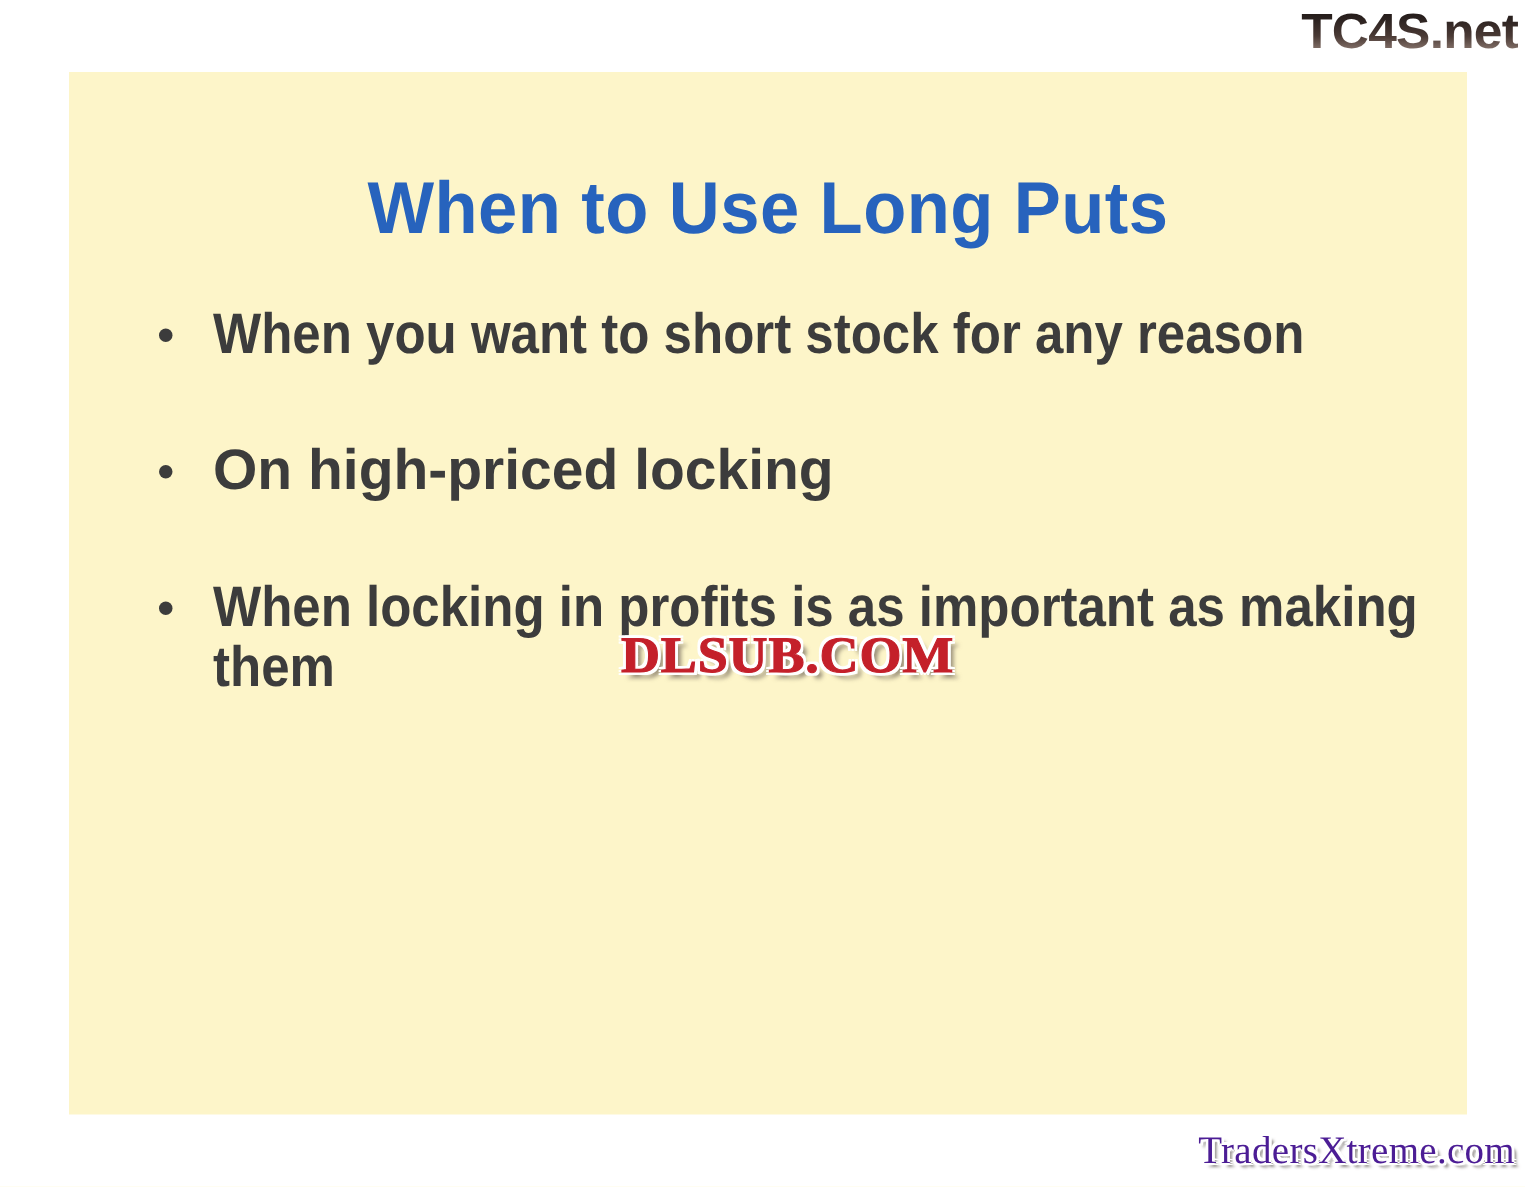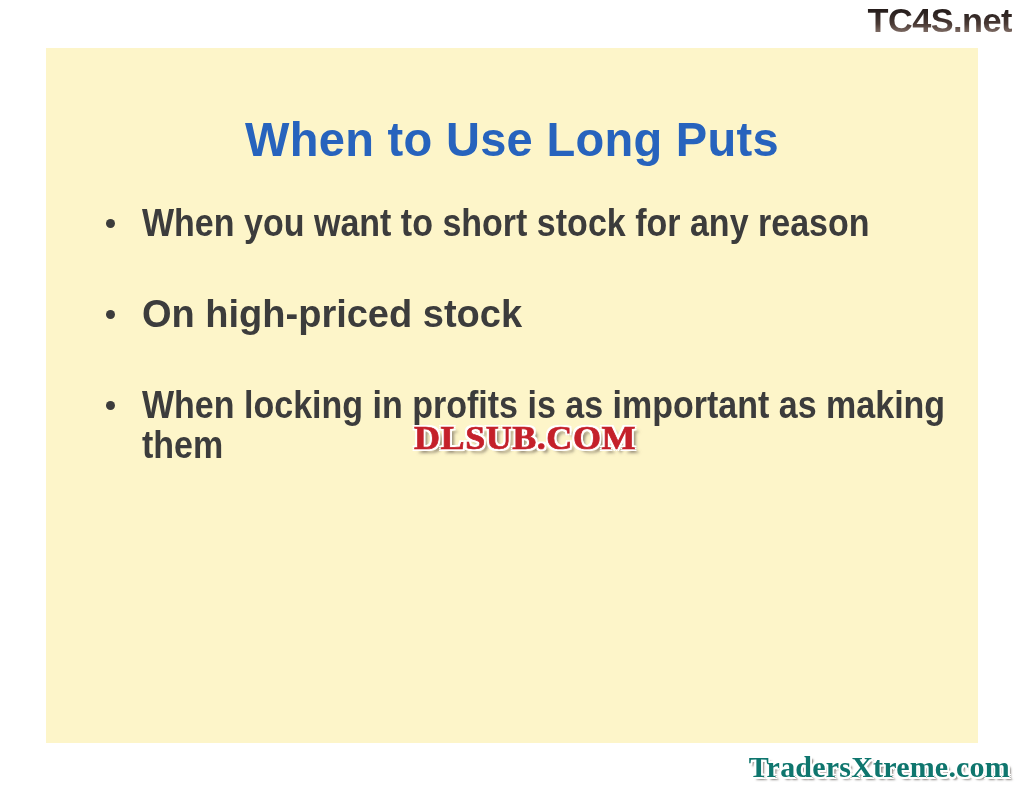--- a/index.html
+++ b/index.html
@@ -133,25 +133,25 @@
        0px  2px 0 #ffffff,
        4px  4px 3px rgba(120,110,95,0.75);
   }
 
   
   #tradersxtreme-logo {
     position: absolute;
     right: 14px;
     bottom: 6px;
     font-family: "Liberation Serif", serif;
-    font-weight: bold;
-    font-size: 30px;
+    font-weight: normal;
+    font-size: 26px;
     line-height: 36px;
     letter-spacing: 0.2px;
-    color: #0f766e;
+    color: #4c1d95;
     transform: scaleX(1.0);
     transform-origin: right bottom;
     white-space: nowrap;
     text-shadow:
       -1.6px -1.6px 0 #ffffff,
        1.6px -1.6px 0 #ffffff,
       -1.6px  1.6px 0 #ffffff,
        1.6px  1.6px 0 #ffffff,
       -1.6px  0px  0 #ffffff,
        1.6px  0px  0 #ffffff,
@@ -172,21 +172,21 @@
   <ul id="bullet-list">
 
     <li class="bullet-item">
       <span class="bullet-marker"></span>
       <span class="bullet-text">When you want to short stock for any reason</span>
     </li>
 
 
     <li class="bullet-item wide">
       <span class="bullet-marker"></span>
-      <span class="bullet-text">On high-priced stock</span>
+      <span class="bullet-text">On high-priced locking</span>
     </li>
 
 
     <li class="bullet-item">
       <span class="bullet-marker"></span>
       <span class="bullet-text">When locking in profits is as important as making them</span>
     </li>
 
   </ul>
 

